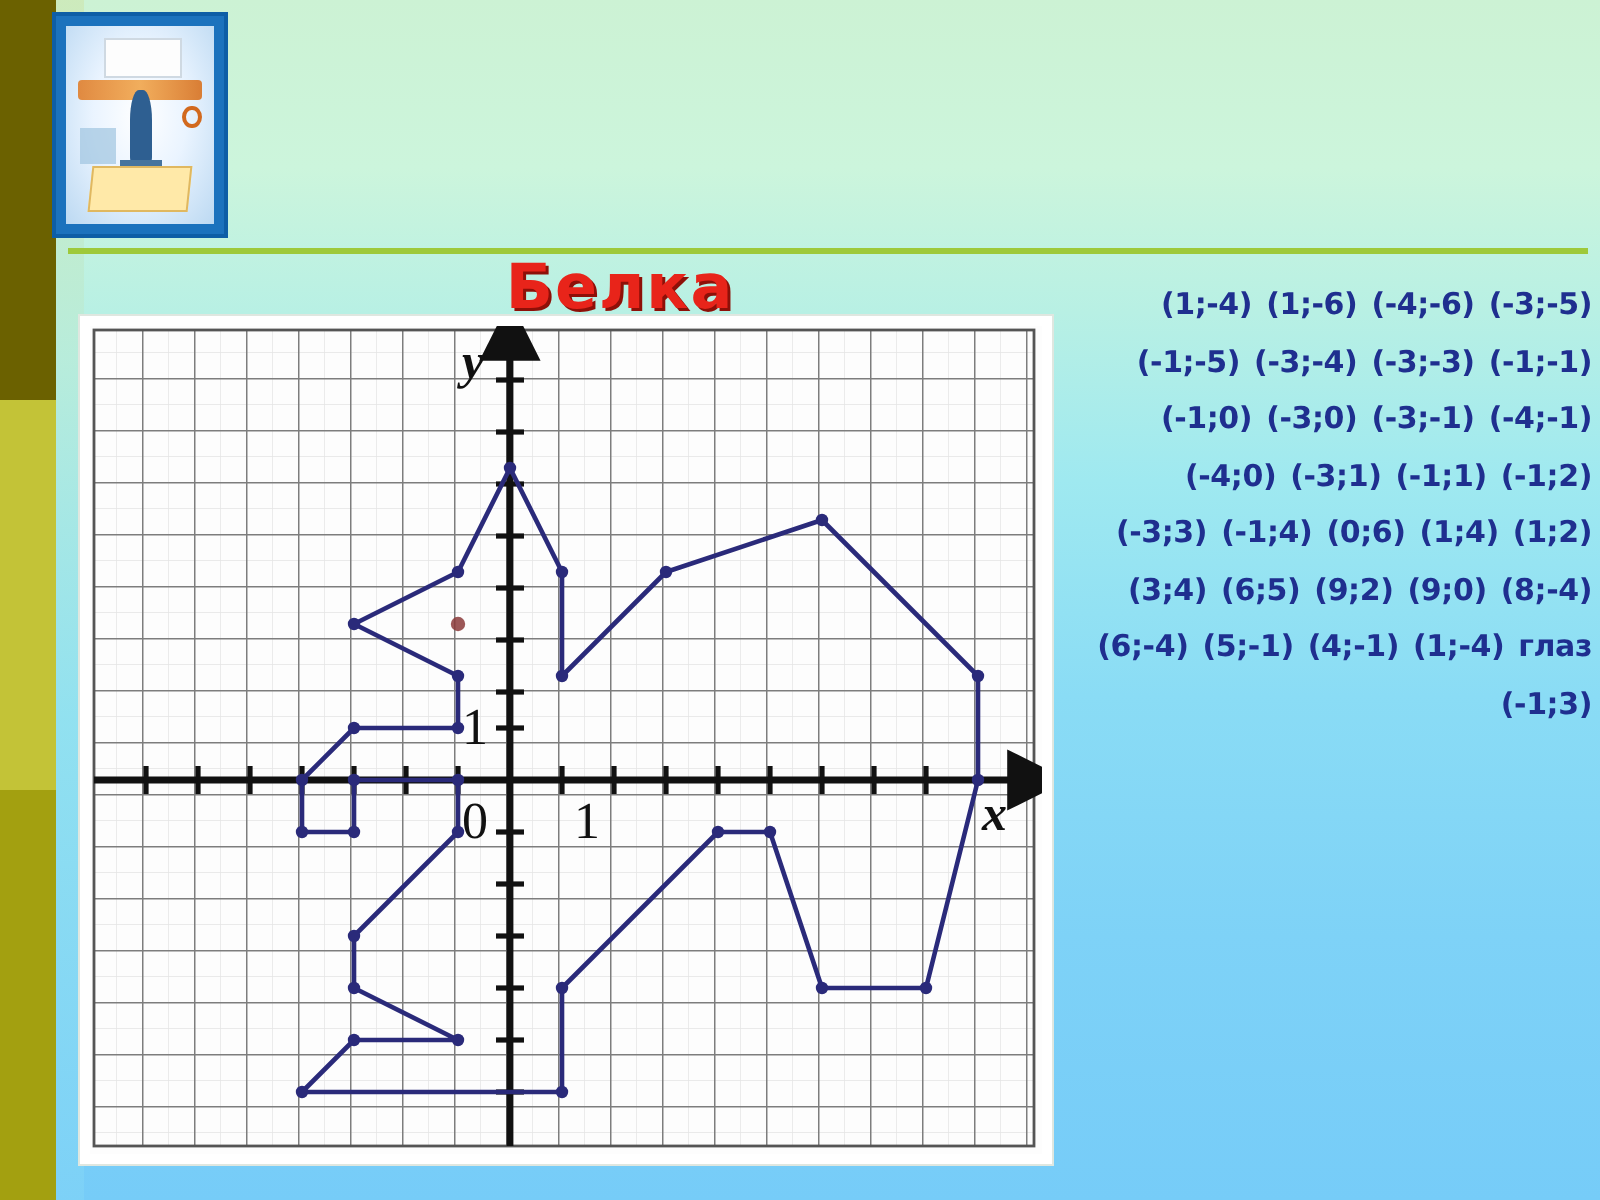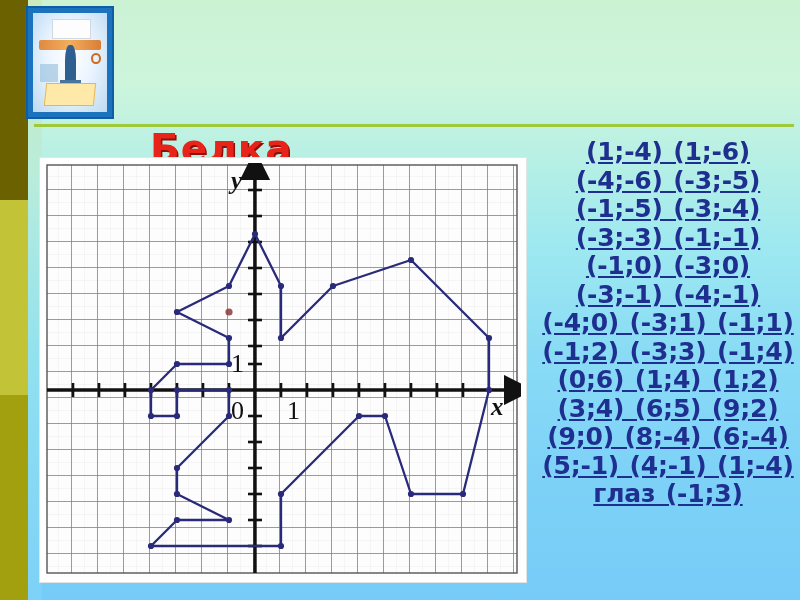--- a/index.html
+++ b/index.html
@@ -156,22 +156,23 @@
     height: 3px;
     background: #9ec93a;
   }
 
   
   .caption {
     position: absolute;
     left: 150px;
     top: 126px;
     width: 320px;
+    text-align: center;
     font-family: "DejaVu Sans", sans-serif;
-    font-size: 39px;
+    font-size: 31px;
     font-weight: 700;
     color: #e8241a;
     text-shadow: 1.5px 1.5px 0 #8e1008;
     letter-spacing: 1px;
   }
 
   
   .graph-panel {
     position: absolute;
     left: 40px;
@@ -189,29 +190,28 @@
     background: #fdfdfd;
   }
   .graph-inner svg { display: block; }
 
   
   .coords {
     position: absolute;
     left: 540px;
     top: 138px;
     width: 256px;
-    text-align: center;
+    text-align: right;
     font-family: "DejaVu Sans", sans-serif;
-    font-size: 25px;
+    font-size: 15px;
     font-weight: 700;
     line-height: 28.5px;
     color: #1f2f8f;
     letter-spacing: -0.2px;
     word-spacing: 2px;
-    text-decoration: underline;
   }
 </style>
 </head>
 <body>
 
 <div id="slide">
 
   <div class="edge-band band-a"></div>
   <div class="edge-band band-b"></div>
   <div class="edge-band band-c"></div>

